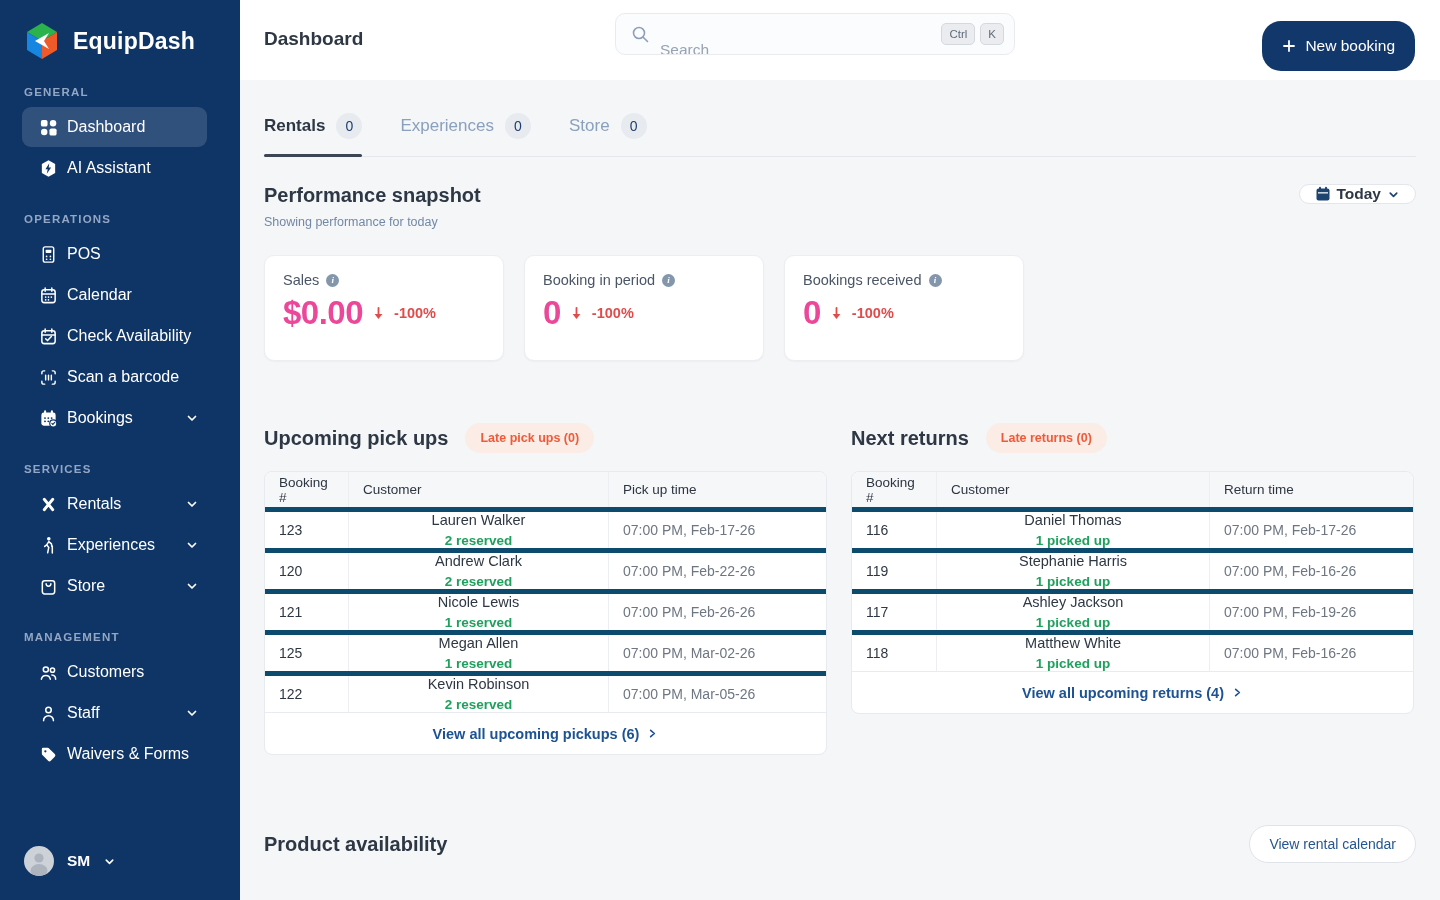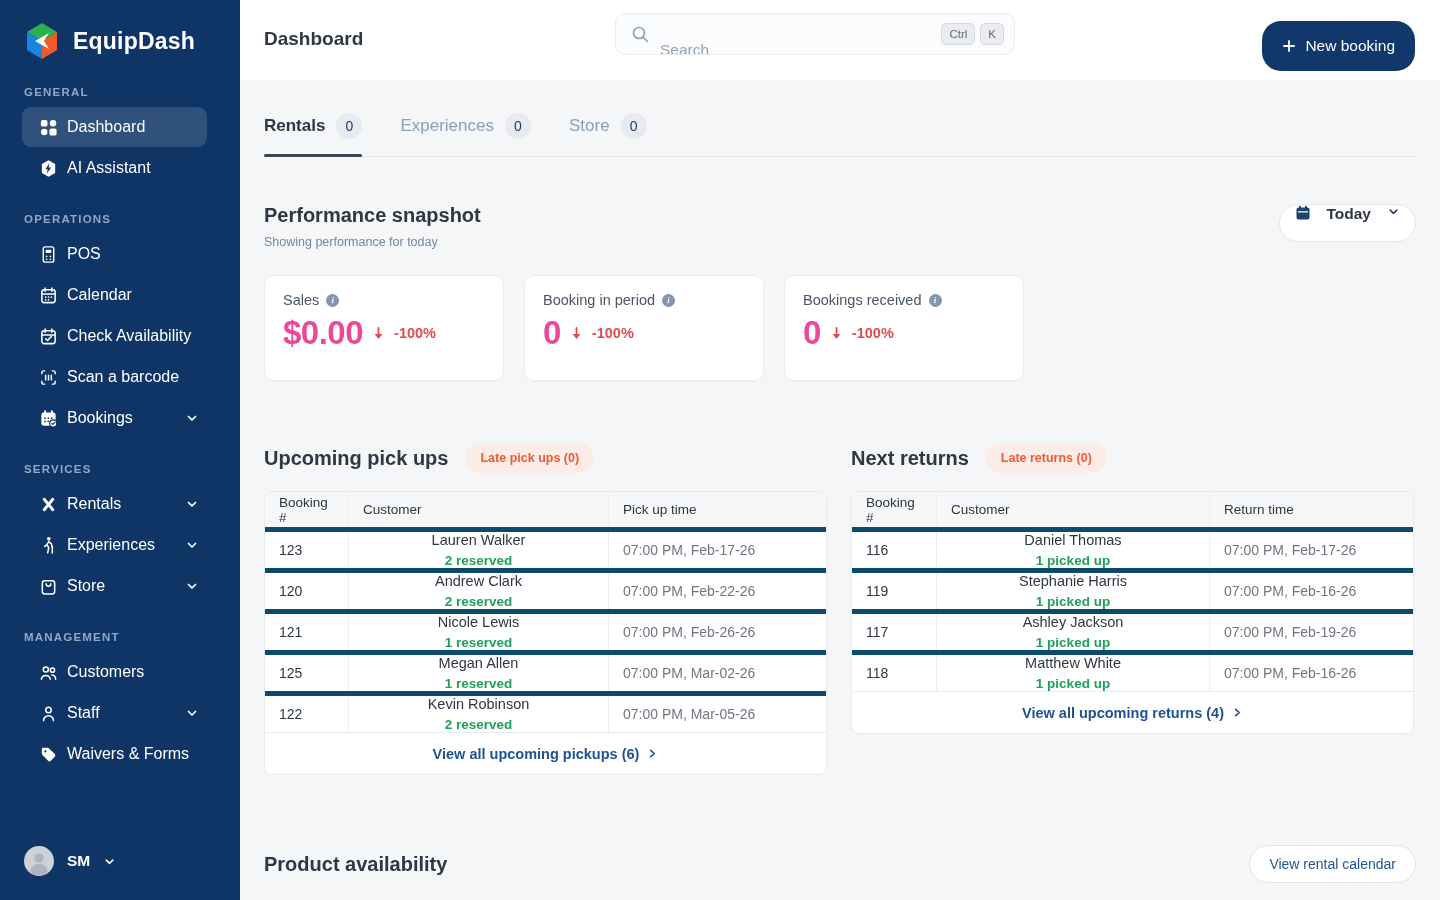--- a/index.html
+++ b/index.html
@@ -37,25 +37,25 @@
     color:#fff; display:flex; align-items:center; gap:9px; padding:0 20px; font-size:15.5px; font-weight:500; cursor:pointer; border:none; }
   .content { flex:1; padding:0 24px; background:#F4F6F8; }
   
   .tabs-row { display:flex; gap:38px; padding-top:33px; border-bottom:1px solid #E4E7EB; }
   .tab { display:flex; align-items:center; gap:11px; padding-bottom:17px; font-size:17px; color:#8AA0BC; position:relative; cursor:pointer; }
   .tab.active { color:#2E3744; font-weight:600; }
   .tab.active::after { content:""; position:absolute; left:0; right:0; bottom:-1px; height:3px; background:#3D4553; border-radius:2px; }
   .tab-badge { width:26px; height:26px; border-radius:50%; background:#E7EAEF; color:#1D3F6E; font-size:14px;
     display:flex; align-items:center; justify-content:center; font-weight:500; }
   
-  .perf-header { display:flex; justify-content:space-between; align-items:flex-start; margin-top:47px; }
+  .perf-header { display:flex; justify-content:space-between; align-items:flex-start; margin-top:27px; }
   .h2 { font-size:20px; font-weight:600; color:#2E3744; }
   .perf-sub { font-size:12.5px; color:#7388A6; margin-top:8px; font-weight:500; }
-  .today-btn { height:38px; background:#fff; border:1px solid #E3E6EA; border-radius:19px; display:flex;
-    align-items:flex-start; gap:16px; padding:0 15px; font-size:15.5px; font-weight:600; color:#2E3744; cursor:pointer; }
+  .today-btn { height:20px; background:#fff; border:1px solid #E3E6EA; border-radius:19px; display:flex;
+    align-items:center; gap:6px; padding:0 15px; font-size:15.5px; font-weight:600; color:#2E3744; cursor:pointer; }
   .cards-row { display:flex; gap:20px; margin-top:26px; }
   .stat-card { width:240px; height:106px; background:#fff; border:1px solid #ECEEF2; border-radius:10px;
     padding:16px 18px; box-shadow:0 1px 2px rgba(20,30,50,.04); }
   .stat-label-row { display:flex; align-items:center; gap:7px; font-size:14.5px; color:#4A5566; }
   .info-dot { width:13px; height:13px; border-radius:50%; background:#8496AC; color:#fff; font-size:9px;
     display:flex; align-items:center; justify-content:center; font-family:"Liberation Serif", serif; font-style:italic; font-weight:700; }
   .stat-value-row { display:flex; align-items:center; gap:10px; margin-top:6px; }
   .stat-value { font-size:33px; font-weight:700; color:#ec4899; letter-spacing:-.5px; }
   .delta { font-size:14.5px; font-weight:600; color:#E04C4C; }
   

